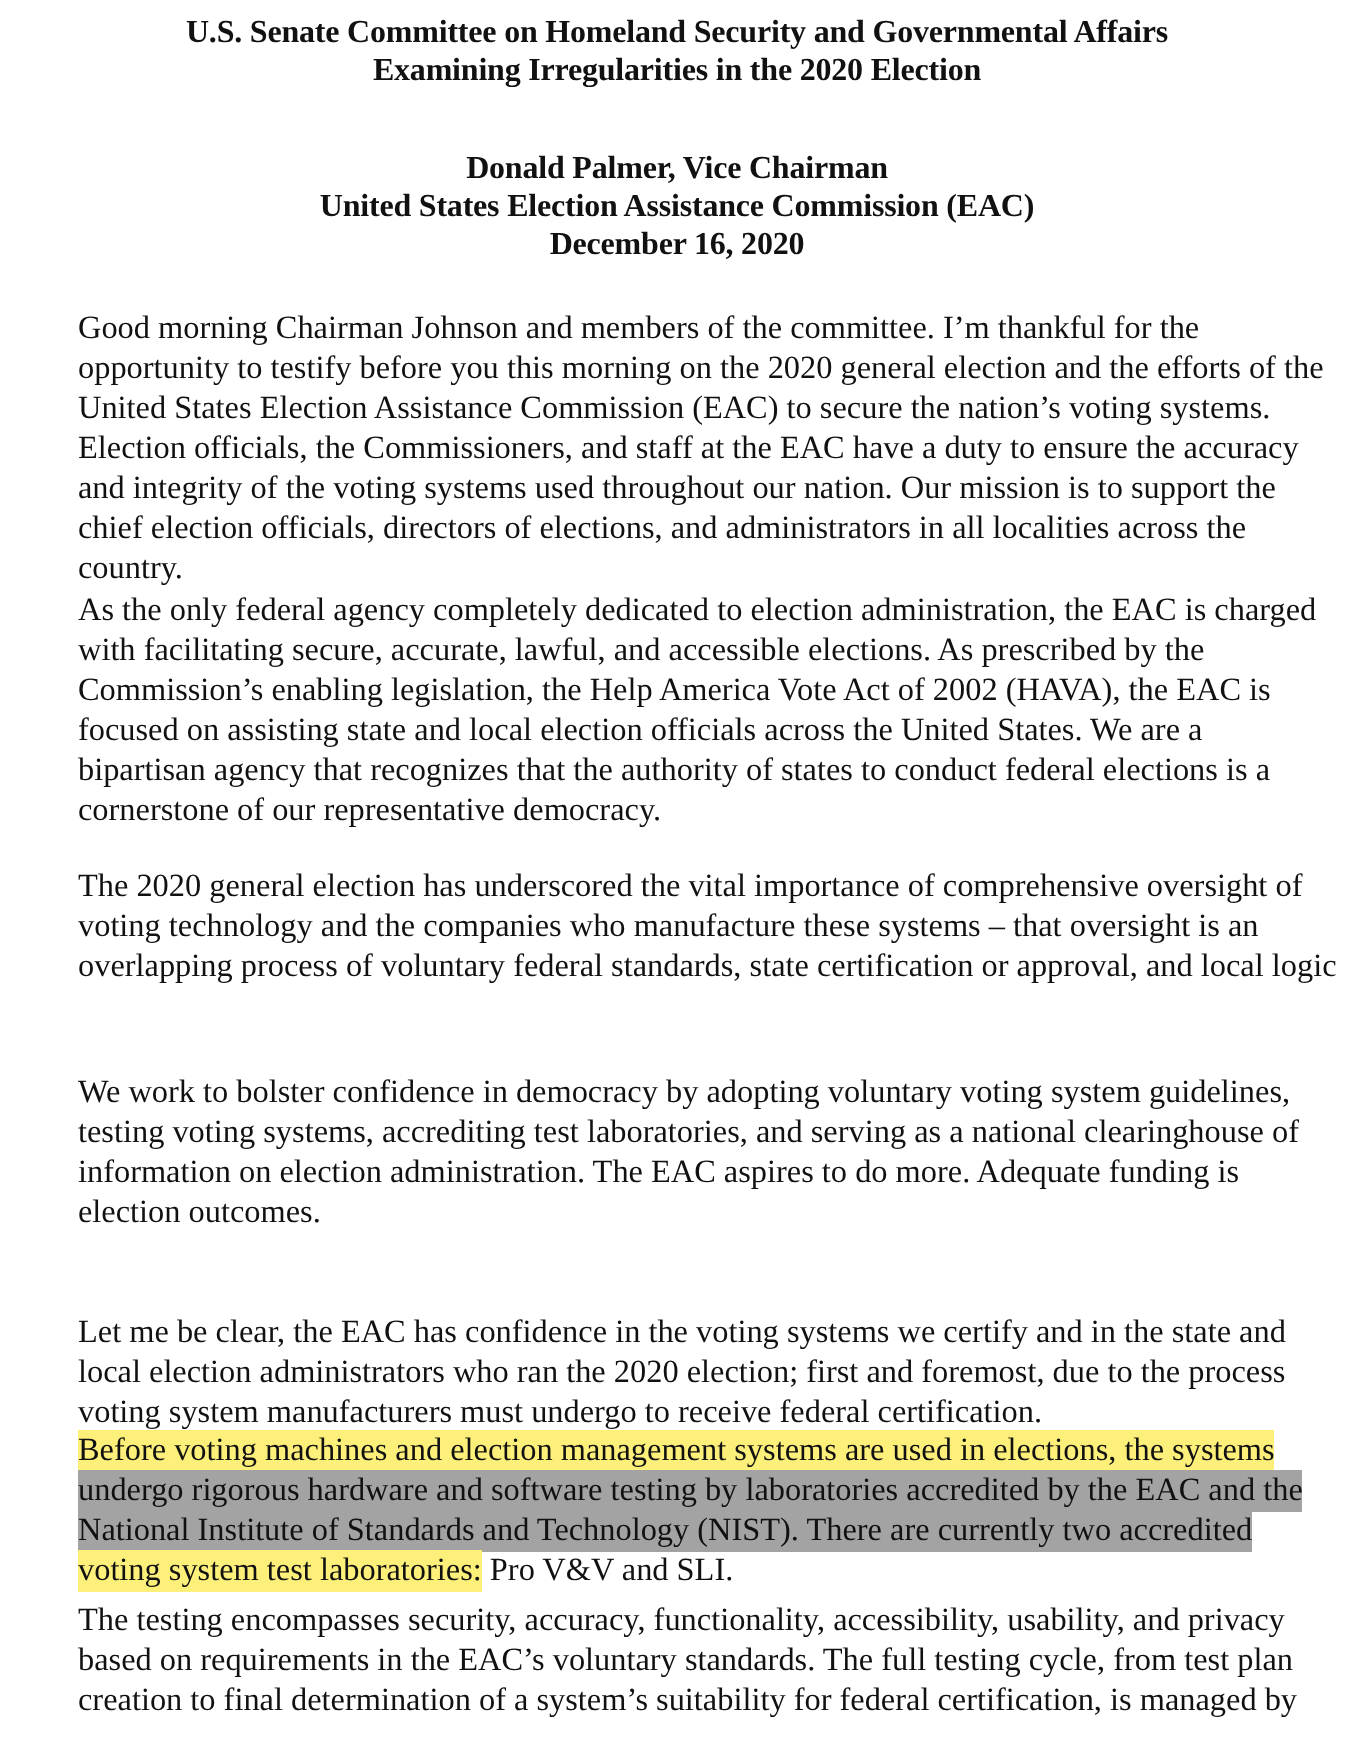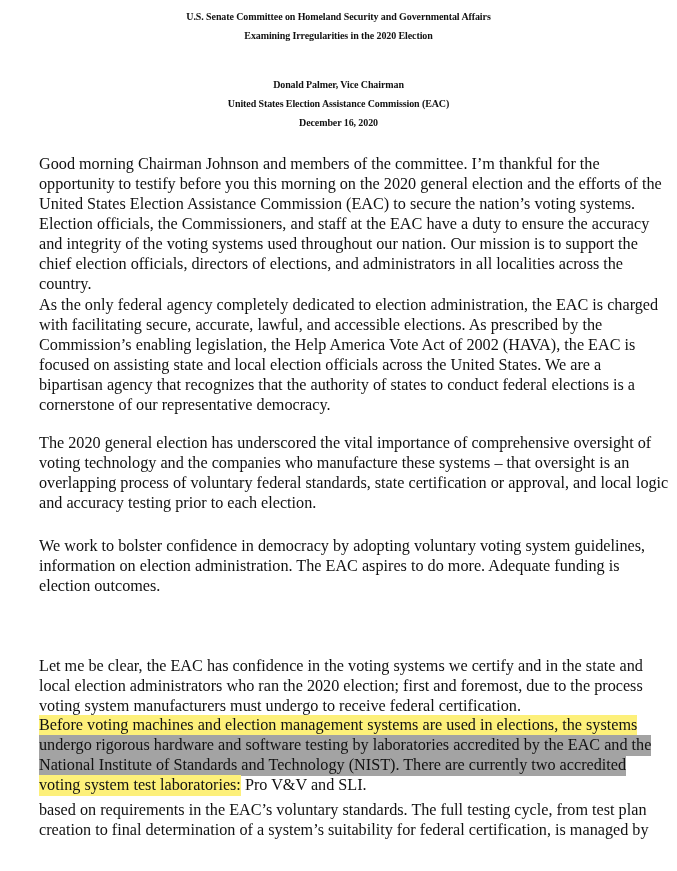--- a/index.html
+++ b/index.html
@@ -1,19 +1,19 @@
 <!DOCTYPE html>
 <html><head>
 <meta charset="utf-8">
 <style>
   html, body { margin: 0; padding: 0; background: #ffffff; }
   body { width: 677px; height: 871px; overflow: hidden; position: relative;
          font-family: "Liberation Serif", "DejaVu Serif", serif; color: #111111; }
   .header { position: absolute; left: 0; width: 677px; text-align: center; font-weight: bold;
-            font-size: 10px; line-height: 19px; letter-spacing: -0.1px; }
+            font-size: 16px; line-height: 19px; letter-spacing: -0.1px; }
   .header .line { display: block; white-space: nowrap; }
   #hdr1 { top: 7px; }
   #hdr2 { top: 75px; }
   .para { position: absolute; left: 39px; width: 630px; font-size: 16.2px; line-height: 20px; }
   .para .line { display: block; white-space: nowrap; }
   .hl { background: #fdf07a; padding: 1px 0 2px 0; text-align: right; }
   #p1 { top: 154px; }
   #p2 { top: 295px; }
   #p3 { top: 433px; }
   #p4 { top: 536px; }
@@ -53,40 +53,41 @@
     <span class="line">Commission’s enabling legislation, the Help America Vote Act of 2002 (HAVA), the EAC is</span>
     <span class="line">focused on assisting state and local election officials across the United States. We are a</span>
     <span class="line">bipartisan agency that recognizes that the authority of states to conduct federal elections is a</span>
     <span class="line">cornerstone of our representative democracy.</span>
   </div>
 
   <div class="para" id="p3">
     <span class="line">The 2020 general election has underscored the vital importance of comprehensive oversight of</span>
     <span class="line">voting technology and the companies who manufacture these systems – that oversight is an</span>
     <span class="line">overlapping process of voluntary federal standards, state certification or approval, and local logic</span>
-    <span class="line">and accuracy testing prior to each election.</span>
   </div>
 
   <div class="para" id="p4">
     <span class="line">We work to bolster confidence in democracy by adopting voluntary voting system guidelines,</span>
+    <span class="line">testing voting systems, accrediting test laboratories, and serving as a national clearinghouse of</span>
     <span class="line">information on election administration. The EAC aspires to do more. Adequate funding is</span>
     <span class="line">election outcomes.</span>
   </div>
 
   <div class="para" id="p5">
     <span class="line">Let me be clear, the EAC has confidence in the voting systems we certify and in the state and</span>
     <span class="line">local election administrators who ran the 2020 election; first and foremost, due to the process</span>
     <span class="line">voting system manufacturers must undergo to receive federal certification.</span>
   </div>
 
   <div class="para" id="p6">
     <span class="line"><span class="hl" style="background: rgb(253, 240, 122);">Before voting machines and election management systems are used in elections, the systems</span></span>
     <span class="line"><span class="hl" style="background: #a3a3a3;">undergo rigorous hardware and software testing by laboratories accredited by the EAC and the</span></span>
     <span class="line"><span class="hl" style="background: #a3a3a3;">National Institute of Standards and Technology (NIST). There are currently two accredited</span></span>
     <span class="line"><span class="hl" style="background: rgb(253, 240, 122);">voting system test laboratories:</span><span> Pro V&amp;V and SLI.</span></span>
   </div>
 
   <div class="para" id="p7">
+    <span class="line">The testing encompasses security, accuracy, functionality, accessibility, usability, and privacy</span>
     <span class="line">based on requirements in the EAC’s voluntary standards.  The full testing cycle, from test plan</span>
     <span class="line">creation to final determination of a system’s suitability for federal certification, is managed by</span>
   </div>
 
 </div>
 
 </body></html>

